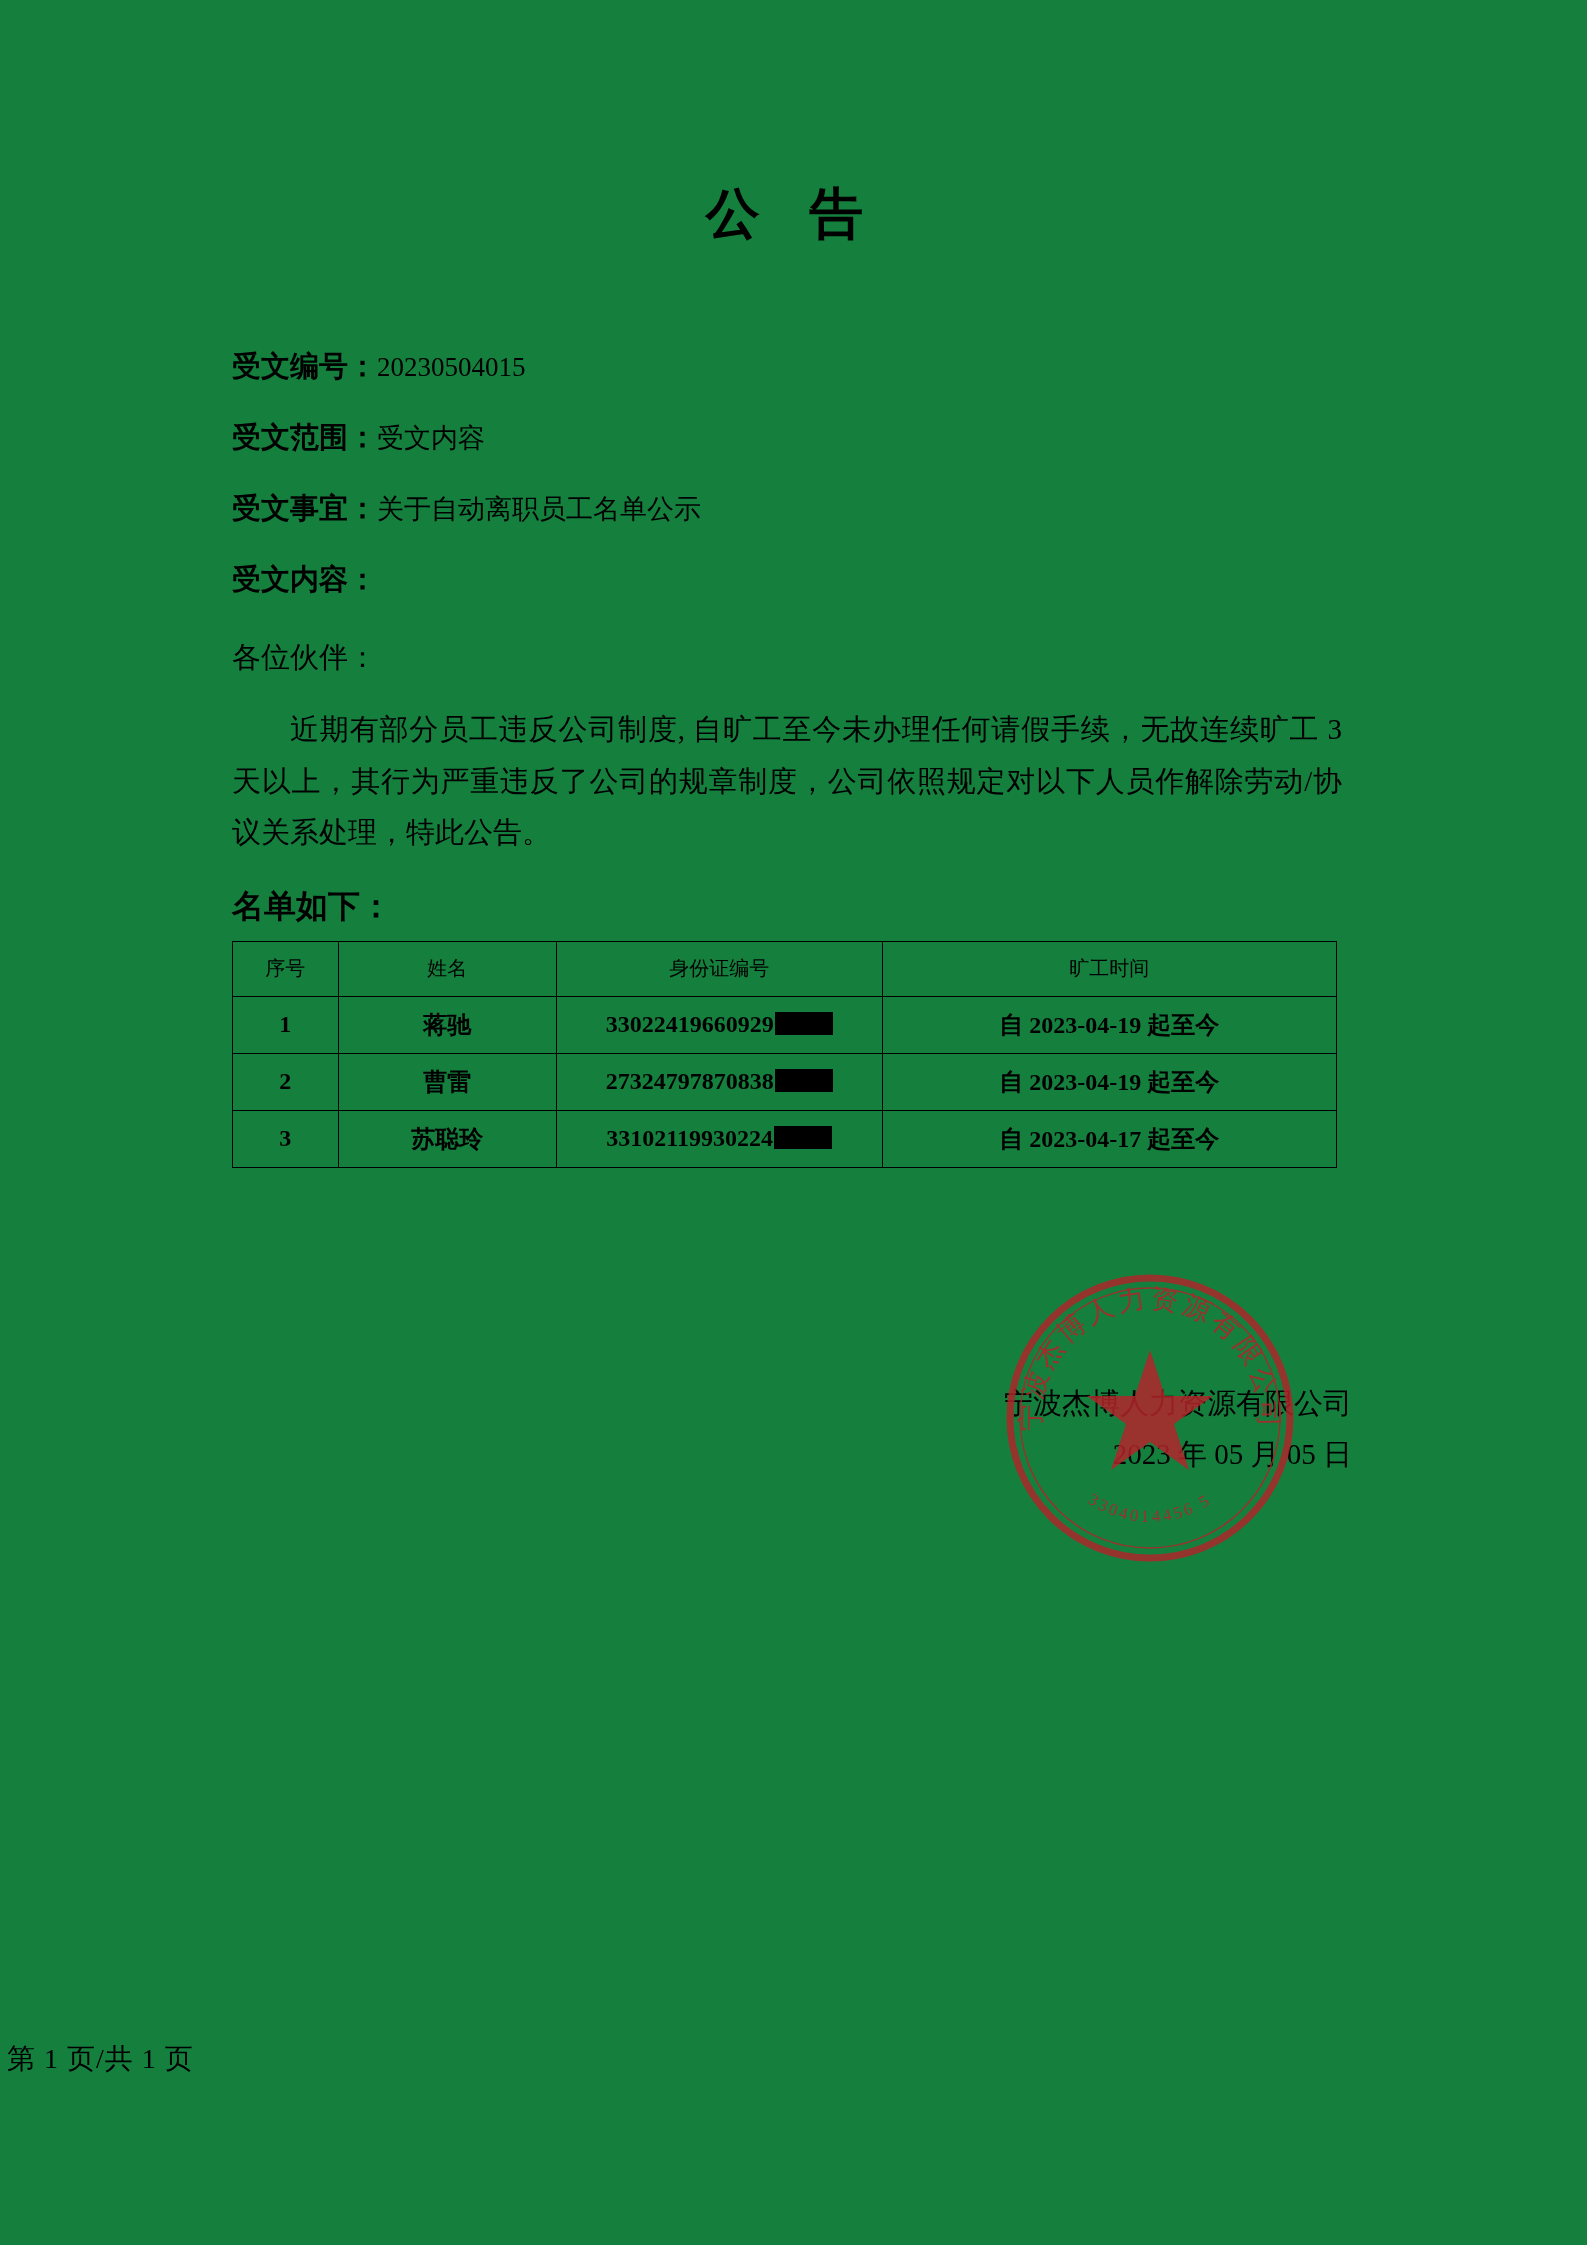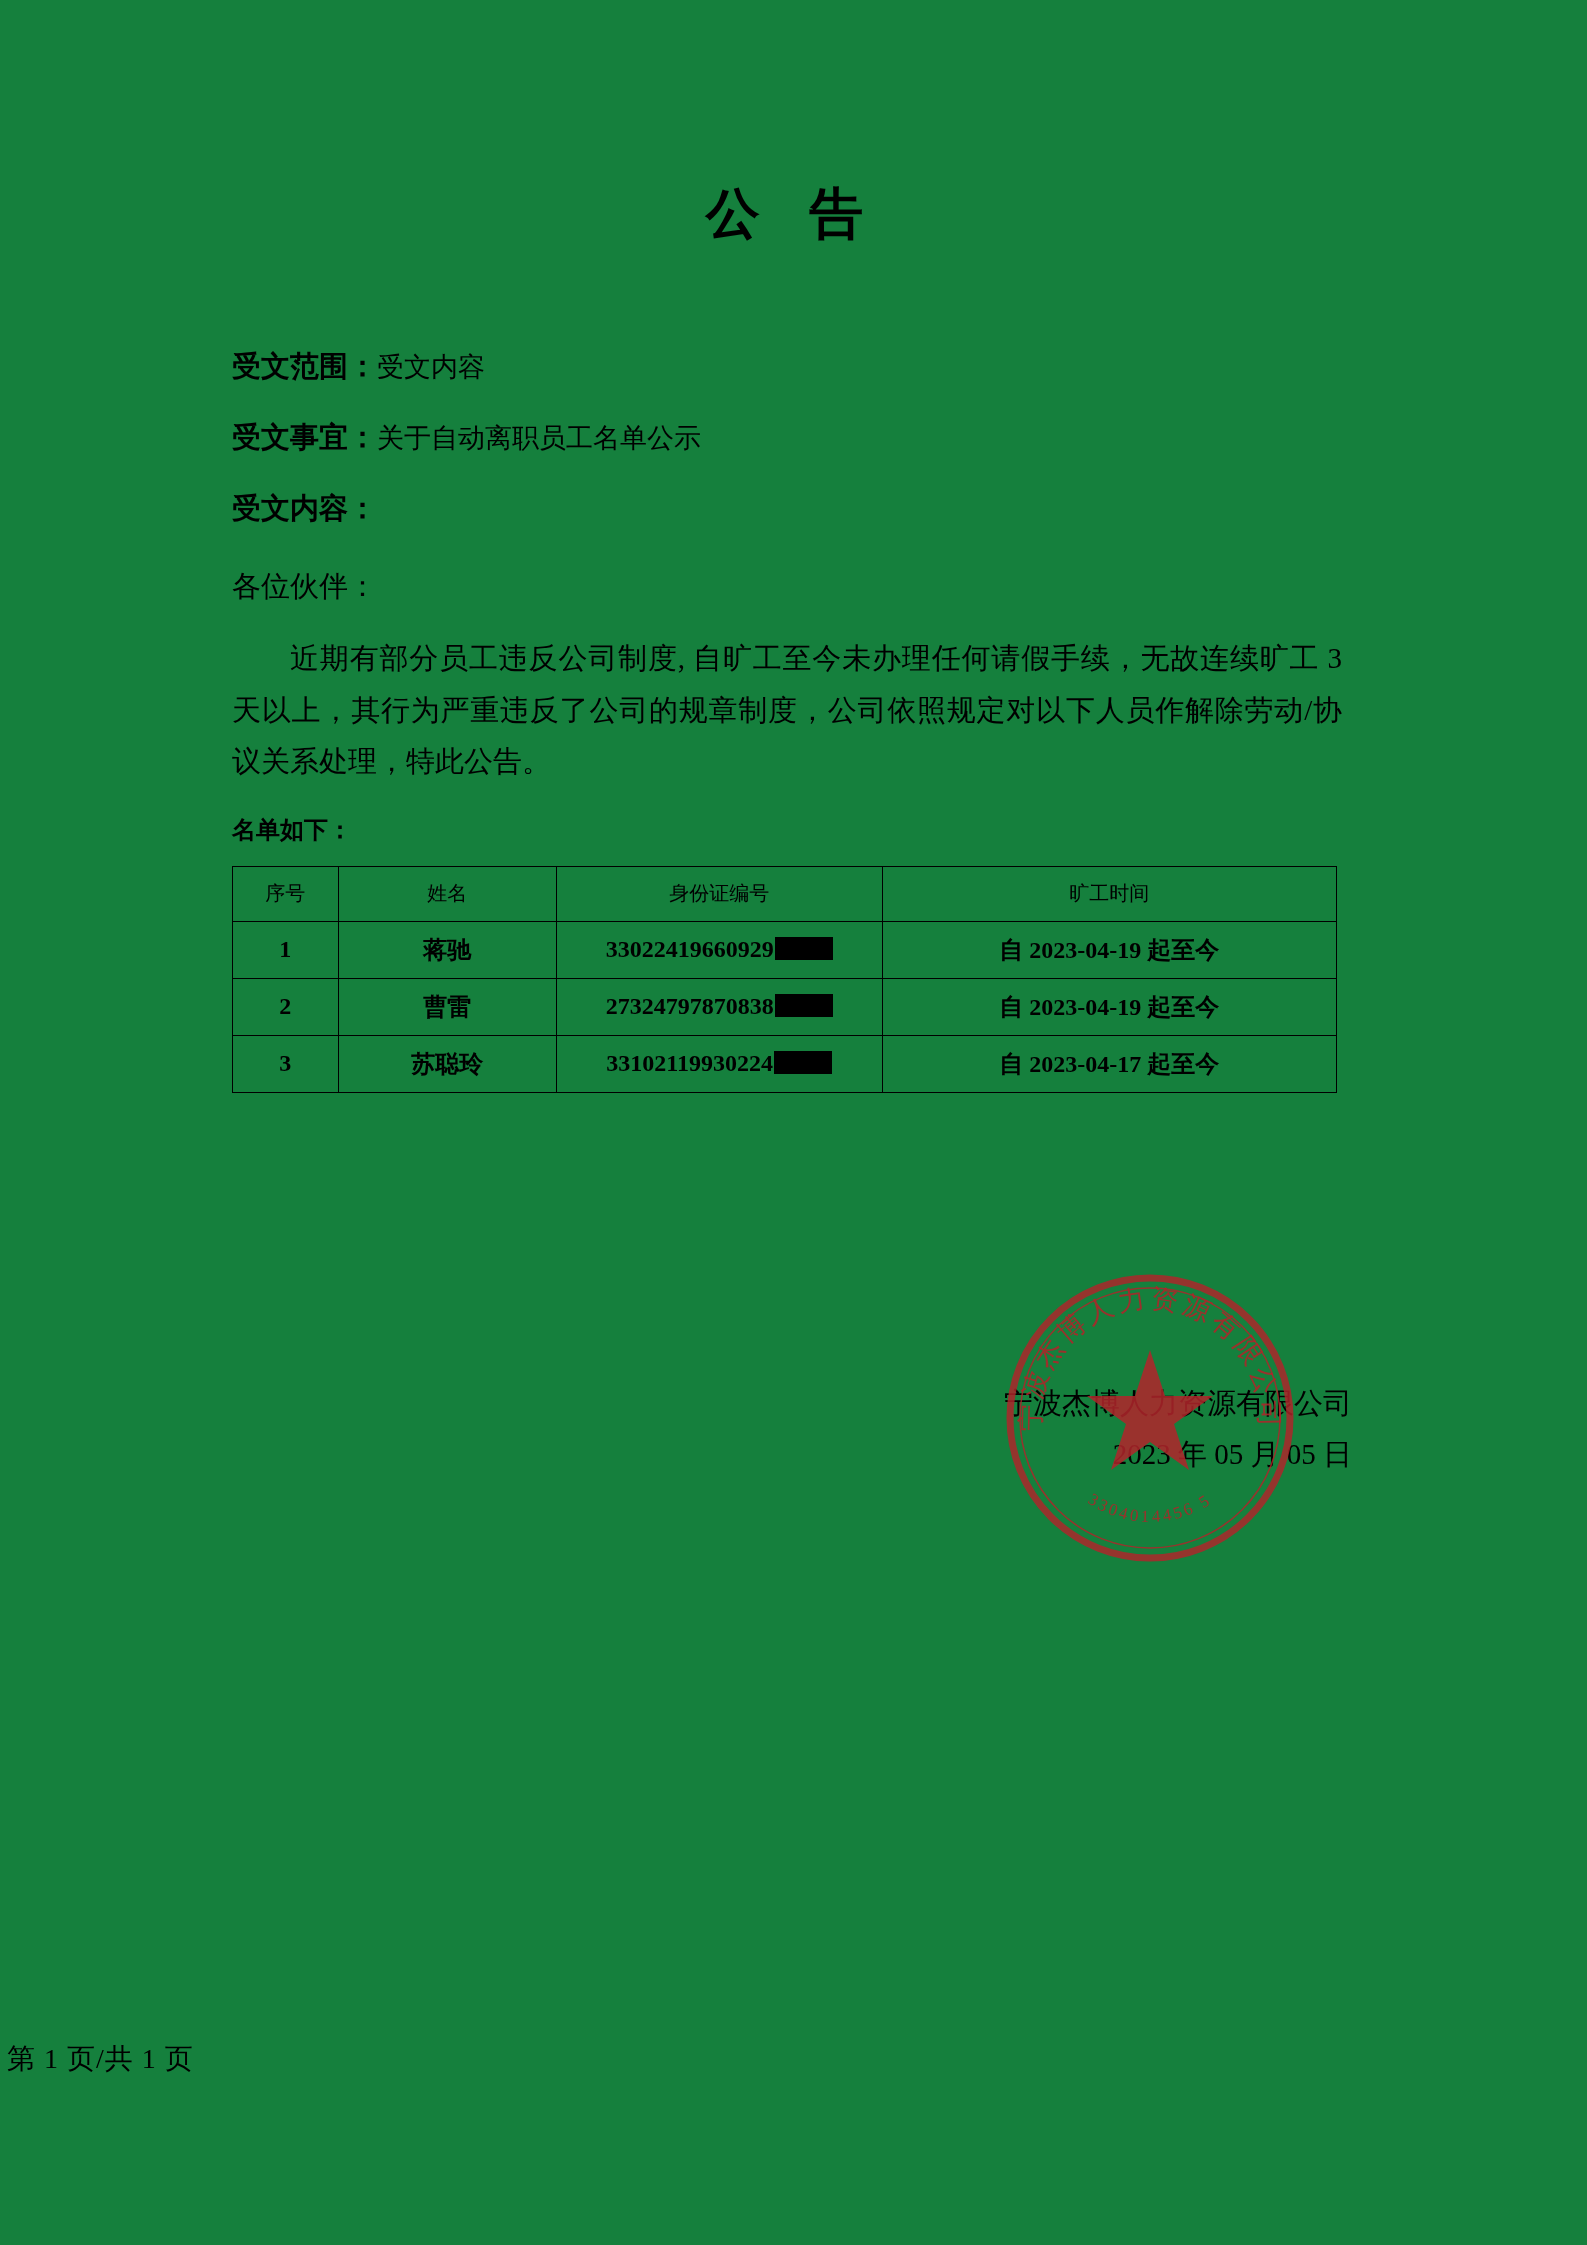--- a/index.html
+++ b/index.html
@@ -54,24 +54,24 @@
   }
   .para {
     font-size: 29px;
     line-height: 1.78;
     text-align: justify;
     text-indent: 2em;
     margin: 0 0 18px 0;
     width: 1110px;
   }
   .list-heading {
-    font-size: 24px;
+    font-size: 32px;
     font-weight: bold;
     margin-top: 26px;
-    margin-bottom: 20px;
+    margin-bottom: 12px;
   }
   table.name-table {
     border-collapse: collapse;
     width: 1105px;
     margin-top: 8px;
   }
   table.name-table th,
   table.name-table td {
     border: 1px solid #000000;
     text-align: center;
@@ -134,20 +134,23 @@
 </style>
 </head>
 <body>
 
 <div class="page">
 
   <h1 class="doc-title">公  告</h1>
 
   <div class="body-area">
 
+    <div class="field-row">
+      <span class="field-label">受文编号：</span><span class="field-value">20230504015</span>
+    </div>
 
     <div class="field-row">
       <span class="field-label">受文范围：</span><span class="field-value">受文内容</span>
     </div>
 
     <div class="field-row">
       <span class="field-label">受文事宜：</span><span class="field-value">关于自动离职员工名单公示</span>
     </div>
 
     <div class="field-row">

